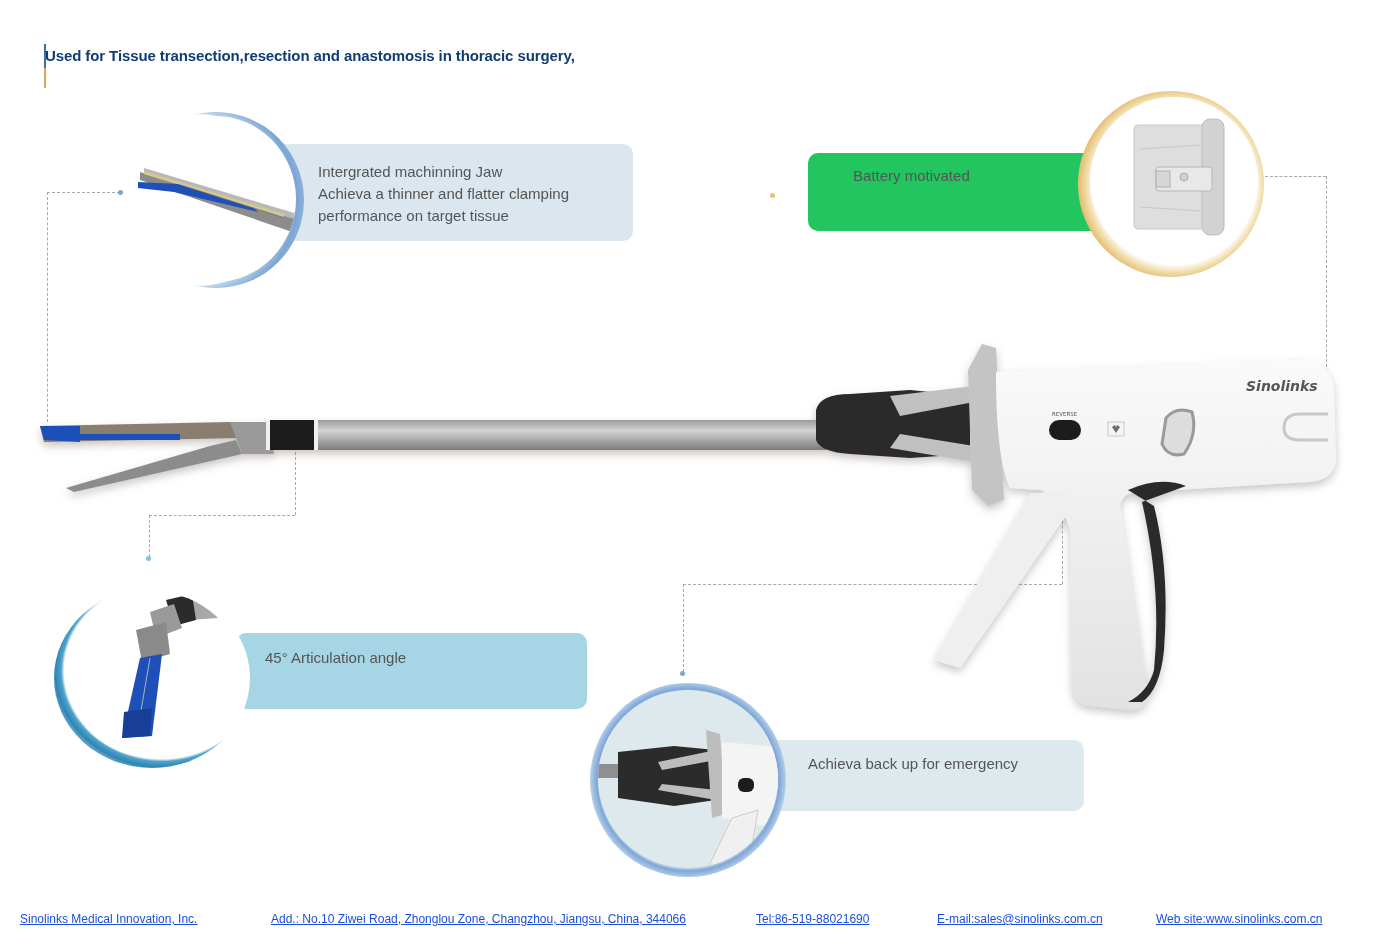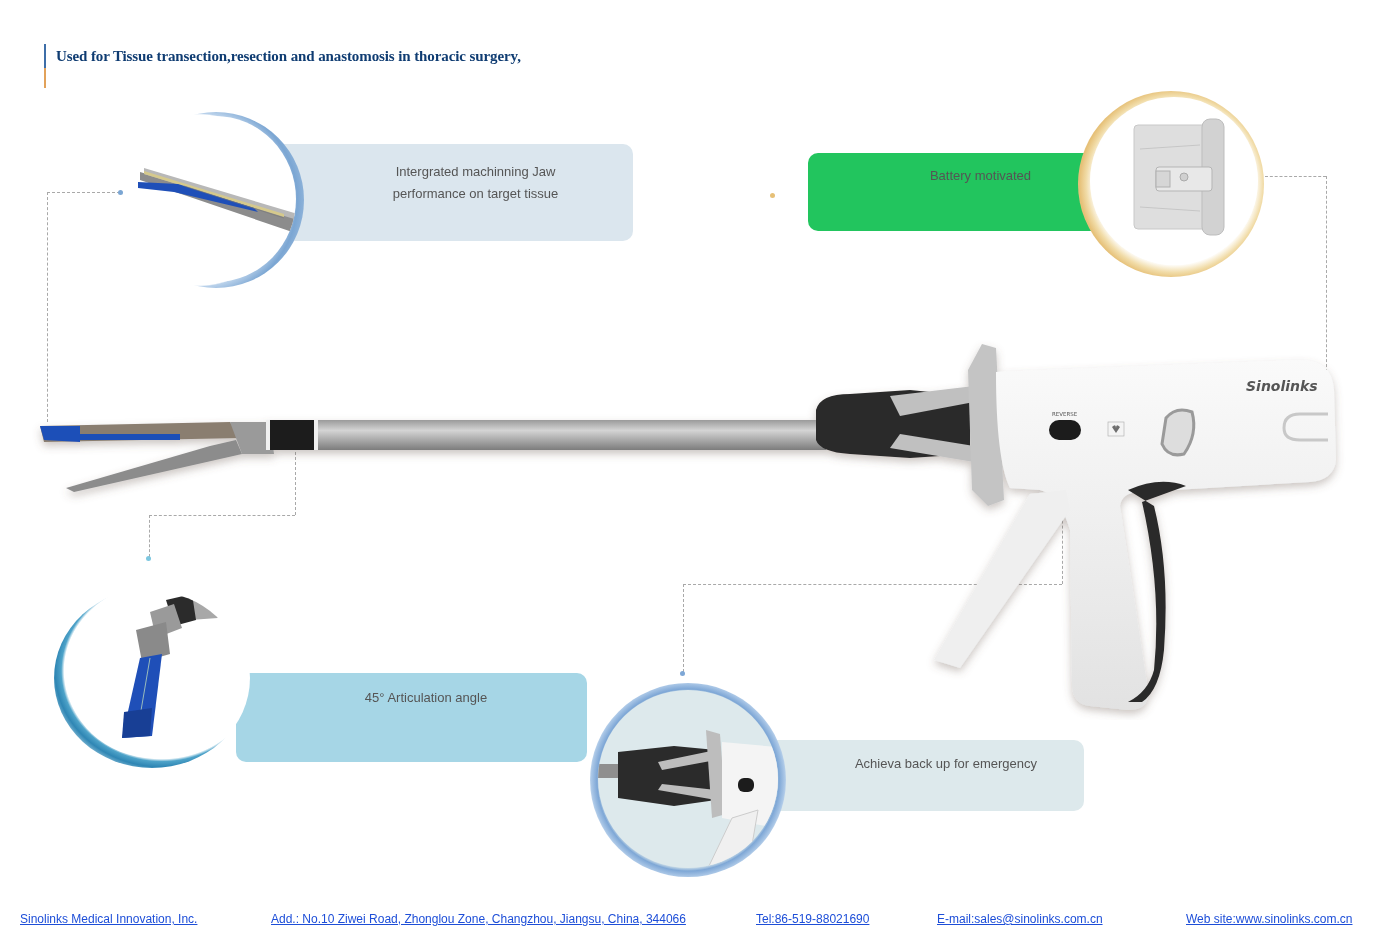--- a/index.html
+++ b/index.html
@@ -1,24 +1,24 @@
 <!DOCTYPE html>
 <html><head>
 <meta charset="utf-8">
 <style>
   * { box-sizing: border-box; margin: 0; padding: 0; }
   html, body { width: 1400px; height: 945px; background: #ffffff; overflow: hidden; }
   body { position: relative; font-family: "Liberation Sans", "DejaVu Sans", sans-serif; }
 
-  .headline { position: absolute; left: 44px; top: 42px; padding-left: 12px; font-family: Liberation Serif, serif; }
+  .headline { position: absolute; left: 44px; top: 42px; padding-left: 1px; }
   .headline-bar { position: absolute; left: 0; top: 2px; width: 2px; height: 44px;
     background: linear-gradient(#3e6ea8 0%, #3e6ea8 55%, #e2a25a 55%, #e2a25a 100%); }
   .headline p { font-weight: bold; font-size: 15px; color: #0f3c72; line-height: 28px; letter-spacing: -0.1px; }
 
-  .callout { position: absolute; border-radius: 10px; color: #555; font-size: 13px; line-height: 22px; text-align: center; }
+  .callout { position: absolute; border-radius: 10px; color: #555; font-size: 15px; line-height: 22px; }
   .callout p { white-space: nowrap; }
 
   .circle { position: absolute; border-radius: 50%; overflow: hidden; background: #fff; }
   .ring { position: absolute; border-radius: 50%; }
 
   .dash-h { position: absolute; height: 0; border-top: 1.5px dashed #a9a9a9; }
   .dash-v { position: absolute; width: 0; border-left: 1.5px dashed #a9a9a9; }
   .dot { position: absolute; width: 5px; height: 5px; border-radius: 50%; }
 
   .footer { position: absolute; top: 912px; font-size: 12px; color: #1d4ed8; white-space: nowrap; text-decoration: underline; }
@@ -46,20 +46,21 @@
 <div class="dash-v" style="left:1326px; top:176px; height:196px;"></div>
 <div class="dot" style="left:770px; top:193px; background:#e6c077;"></div>
 
 <div class="dash-v" style="left:1062px; top:440px; height:144px;"></div>
 <div class="dash-h" style="left:683px; top:584px; width:379px;"></div>
 <div class="dash-v" style="left:683px; top:584px; height:88px;"></div>
 <div class="dot" style="left:680px; top:671px; background:#7ea7d6;"></div>
 
 <div class="callout" style="left: 262px; top: 144px; width: 371px; height: 97px; padding: 17px 0px 0px 56px; background: rgb(219, 230, 238);">
   <p>Intergrated machinning Jaw</p>
+  <p>Achieva a thinner and flatter clamping</p>
   <p>performance on target tissue</p>
 </div>
 <div class="ring" style="left:128px; top:112px; width:176px; height:176px; background:radial-gradient(circle at 40% 50%, #fff 62%, #b9d1ea 63%, #7ba6d3 72%, #dfe9f4 100%);"></div>
 <div class="circle" style="left:134px; top:116px; width:162px; height:166px;">
   <svg width="162" height="166" viewBox="0 0 162 166">
     <polygon points="6,56 170,104 170,120 6,64" fill="#8c8c8c"></polygon>
     <polygon points="10,52 170,100 170,106 10,58" fill="#b8b8b8"></polygon>
     <polygon points="10,55 150,98 150,101 10,58" fill="#d5c98c"></polygon>
     <polygon points="4,66 44,68 120,92 124,96 40,76 4,72" fill="#1f4fb8"></polygon>
     <line x1="50" y1="70" x2="150" y2="102" stroke="#777" stroke-width="0.6"></line>
@@ -75,21 +76,21 @@
     <rect x="44" y="28" width="74" height="104" rx="4" fill="#dedede" stroke="#c8c8c8"></rect>
     <rect x="112" y="22" width="22" height="116" rx="8" fill="#d2d2d2" stroke="#bdbdbd"></rect>
     <rect x="66" y="70" width="56" height="24" rx="3" fill="#e8e8e8" stroke="#b5b5b5"></rect>
     <rect x="66" y="74" width="14" height="16" fill="#d6d6d6" stroke="#b0b0b0"></rect>
     <circle cx="94" cy="80" r="4" fill="#d0d0d0" stroke="#aaa"></circle>
     <line x1="50" y1="52" x2="110" y2="48" stroke="#c6c6c6"></line>
     <line x1="50" y1="110" x2="110" y2="114" stroke="#c6c6c6"></line>
   </svg>
 </div>
 
-<div class="callout" style="left: 236px; top: 633px; width: 351px; height: 89px; padding: 14px 0px 0px 29px; background: rgb(166, 214, 230); margin-top: 40px;">
+<div class="callout" style="left: 236px; top: 633px; width: 351px; height: 76px; padding: 14px 0px 0px 29px; background: rgb(166, 214, 230);">
   <p>45° Articulation angle</p>
 </div>
 <div class="ring" style="left:54px; top:588px; width:196px; height:180px; background:radial-gradient(ellipse at 55% 46%, #fff 64%, #4ea3c9 66%, #2f86b4 70%, #c7e3ef 78%, rgba(255,255,255,0) 80%);"></div>
 <div class="circle" style="left:66px; top:592px; width:176px; height:166px;">
   <svg width="176" height="166" viewBox="0 0 176 166">
     <polygon points="120,4 180,2 180,24 124,28" fill="#a8a8a8"></polygon>
     <polygon points="100,8 126,2 130,28 108,34" fill="#2b2b2b"></polygon>
     <polygon points="84,20 108,12 116,36 90,46" fill="#9a9a9a"></polygon>
     <polygon points="70,38 100,30 104,62 76,70" fill="#8a8a8a"></polygon>
     <polygon points="74,66 96,62 86,144 56,146" fill="#1f4fb8"></polygon>
@@ -165,13 +166,13 @@
 
   <path d="M1298,84 L1270,84 Q1254,84 1254,98 Q1254,110 1270,110 L1298,110" fill="none" stroke="#c8c8c8" stroke-width="3"></path>
 
   <text x="1216" y="61" font-size="14" font-style="italic" font-weight="bold" font-family="DejaVu Sans, sans-serif" fill="#555">Sinolinks</text>
 </svg>
 
 <div class="footer" style="left:20px;">Sinolinks Medical Innovation, Inc.</div>
 <div class="footer" style="left:271px;">Add.: No.10 Ziwei Road, Zhonglou Zone, Changzhou, Jiangsu, China, 344066</div>
 <div class="footer" style="left:756px;">Tel:86-519-88021690</div>
 <div class="footer" style="left:937px;">E-mail:sales@sinolinks.com.cn</div>
-<div class="footer" style="left:1186px;">Web site:www.sinolinks.com.cn</div>
+<div class="footer" style="left:1156px;">Web site:www.sinolinks.com.cn</div>
 
 </body></html>

